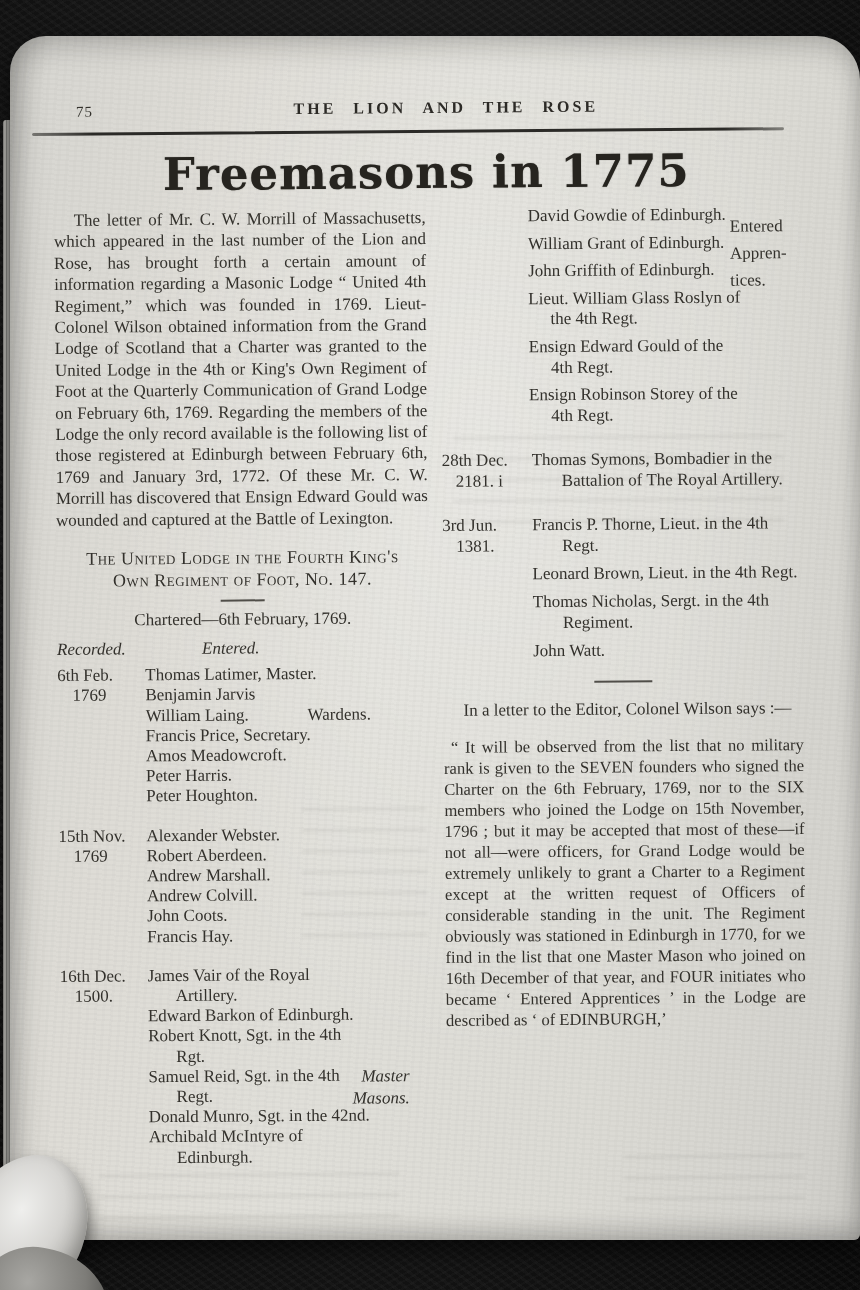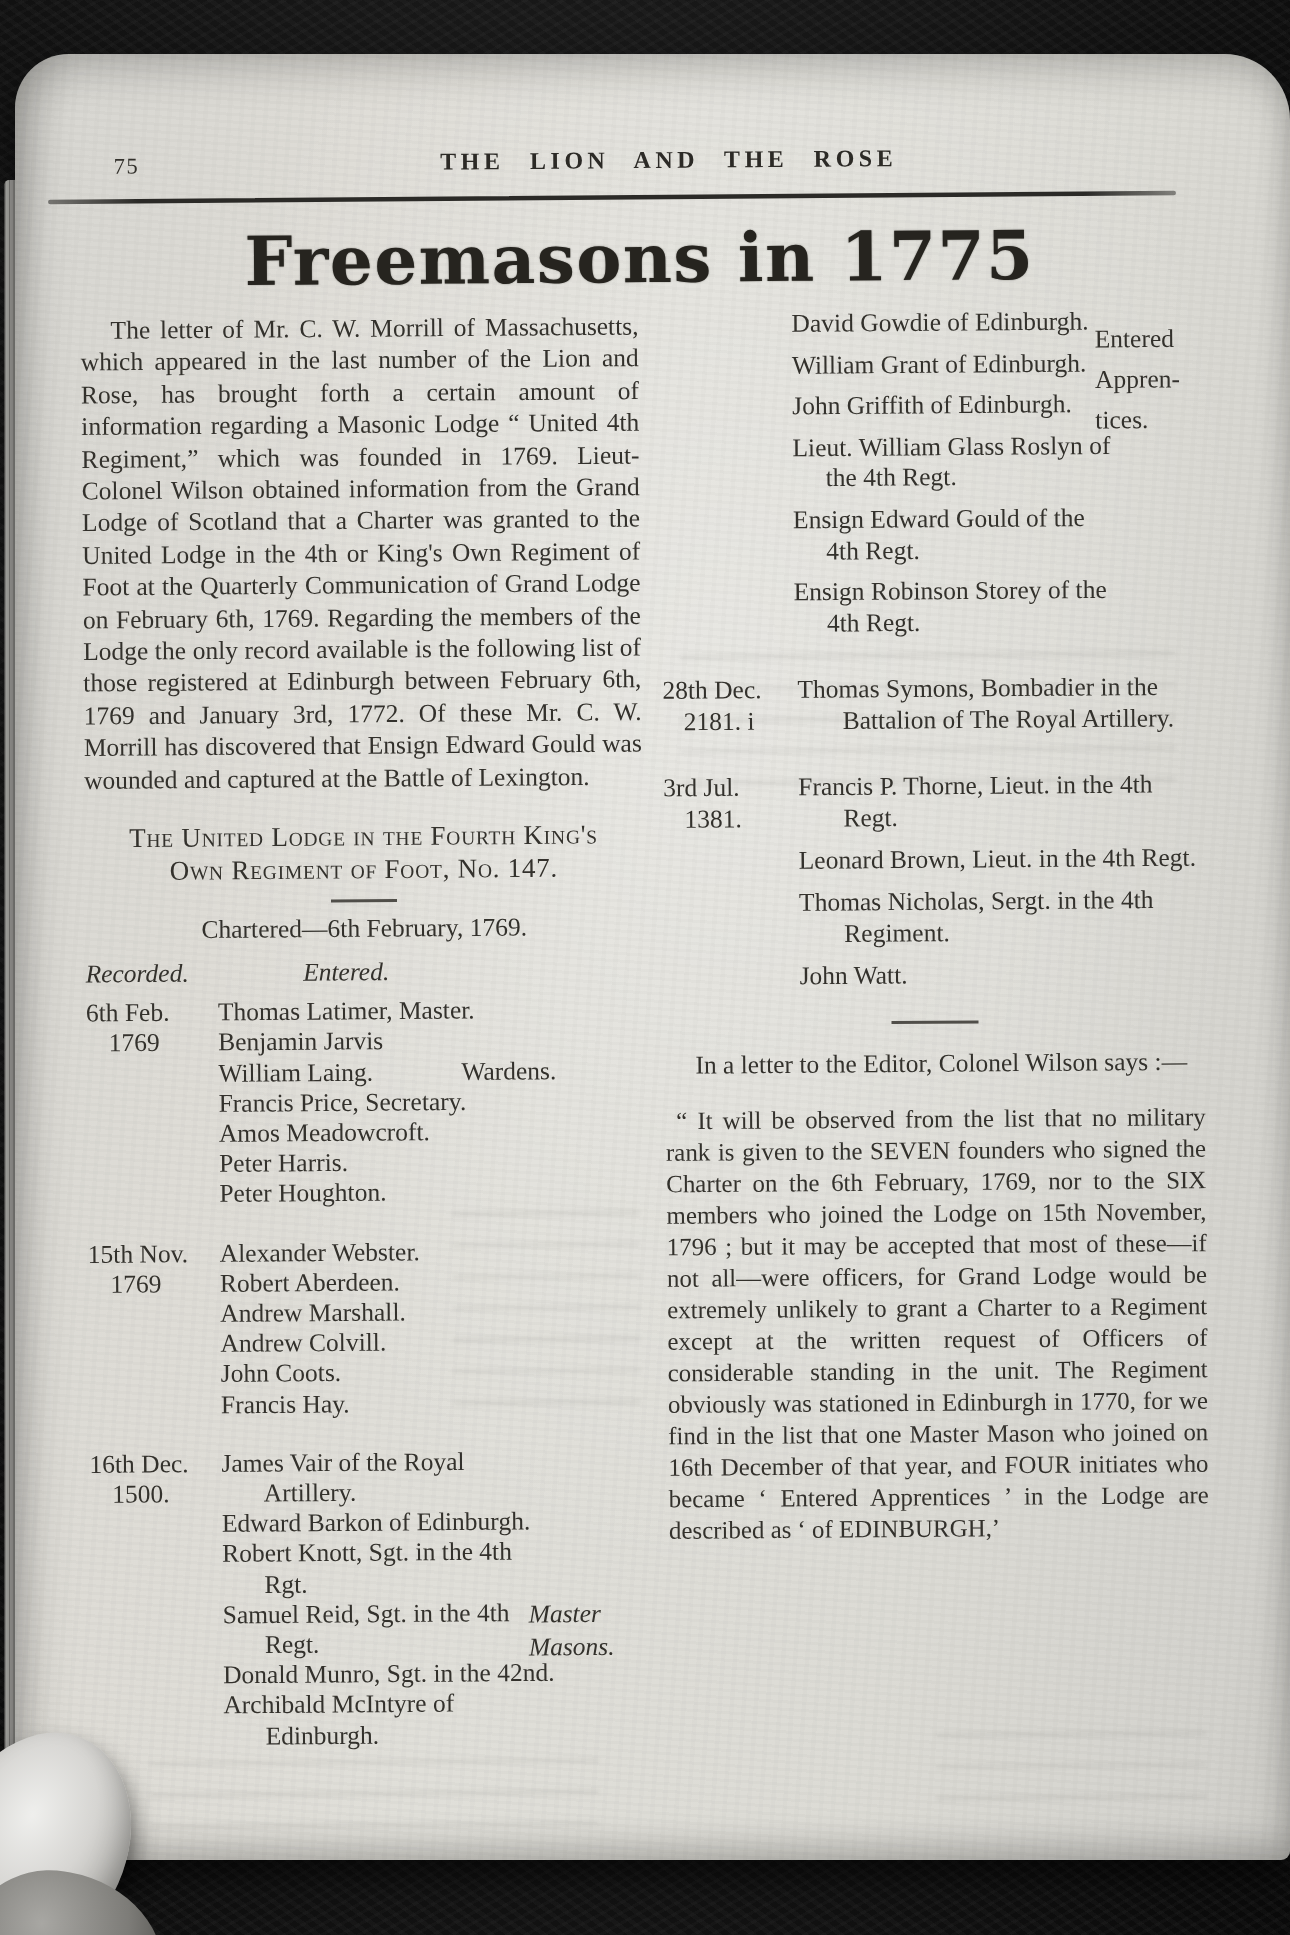--- a/index.html
+++ b/index.html
@@ -91,21 +91,21 @@
   .mini-rule.right { width: 58px; margin: 20px auto 16px auto; }
   .chartered { text-align: center; font-size: 17px; margin-bottom: 9px; }
   .labels-row { display: flex; font-style: italic; font-size: 17px; margin-bottom: 6px; }
   .labels-row .rec { width: 145px; }
 
   .reg-group { display: flex; position: relative; margin-bottom: 19px; font-size: 17px; line-height: 20.2px; }
   .reg-date { width: 88px; flex: none; }
   .reg-date .d2 { padding-left: 15px; }
   .reg-names { width: 236px; }
   .reg-name { padding-left: 28px; text-indent: -28px; }
-  .side-label { position: absolute; white-space: pre-line; line-height: 22px; }
+  .side-label { position: absolute; white-space: pre-line; line-height: 22px; text-align: right; }
   .side-label.wardens { left: 250px; top: 40px; }
   .side-label.masters { left: 292px; top: 101px; font-style: italic; }
 
   .appr-row { position: relative; padding-left: 88px; font-size: 17px; line-height: 20.6px; margin-bottom: 23px; }
   .appr-name { width: 196px; padding-left: 22px; text-indent: -22px; margin-bottom: 7px; }
   .appr-label { position: absolute; left: 262px; top: 8px; white-space: pre-line; line-height: 27px; text-align: left; margin-left: 28px; }
 
   .r-entry { display: flex; font-size: 17px; line-height: 21px; margin-bottom: 16px; }
   .r-date { width: 90px; flex: none; }
   .r-date .d2 { padding-left: 14px; }
@@ -239,21 +239,21 @@
         <div>28th Dec.</div>
         <div class="d2">2181. i</div>
       </div>
       <div class="r-items">
         <div class="r-item">Thomas Symons, Bombadier in the Battalion of The Royal Artillery.</div>
       </div>
     </div>
 
     <div class="r-entry">
       <div class="r-date">
-        <div>3rd Jul.</div>
+        <div>3rd Jun.</div>
         <div class="d2">1381.</div>
       </div>
       <div class="r-items">
         <div class="r-item">Francis P. Thorne, Lieut. in the 4th Regt.</div>
         <div class="r-item">Leonard Brown, Lieut. in the 4th Regt.</div>
         <div class="r-item">Thomas Nicholas, Sergt. in the 4th Regiment.</div>
         <div class="r-item" style="margin-bottom:0">John Watt.</div>
       </div>
     </div>
 

